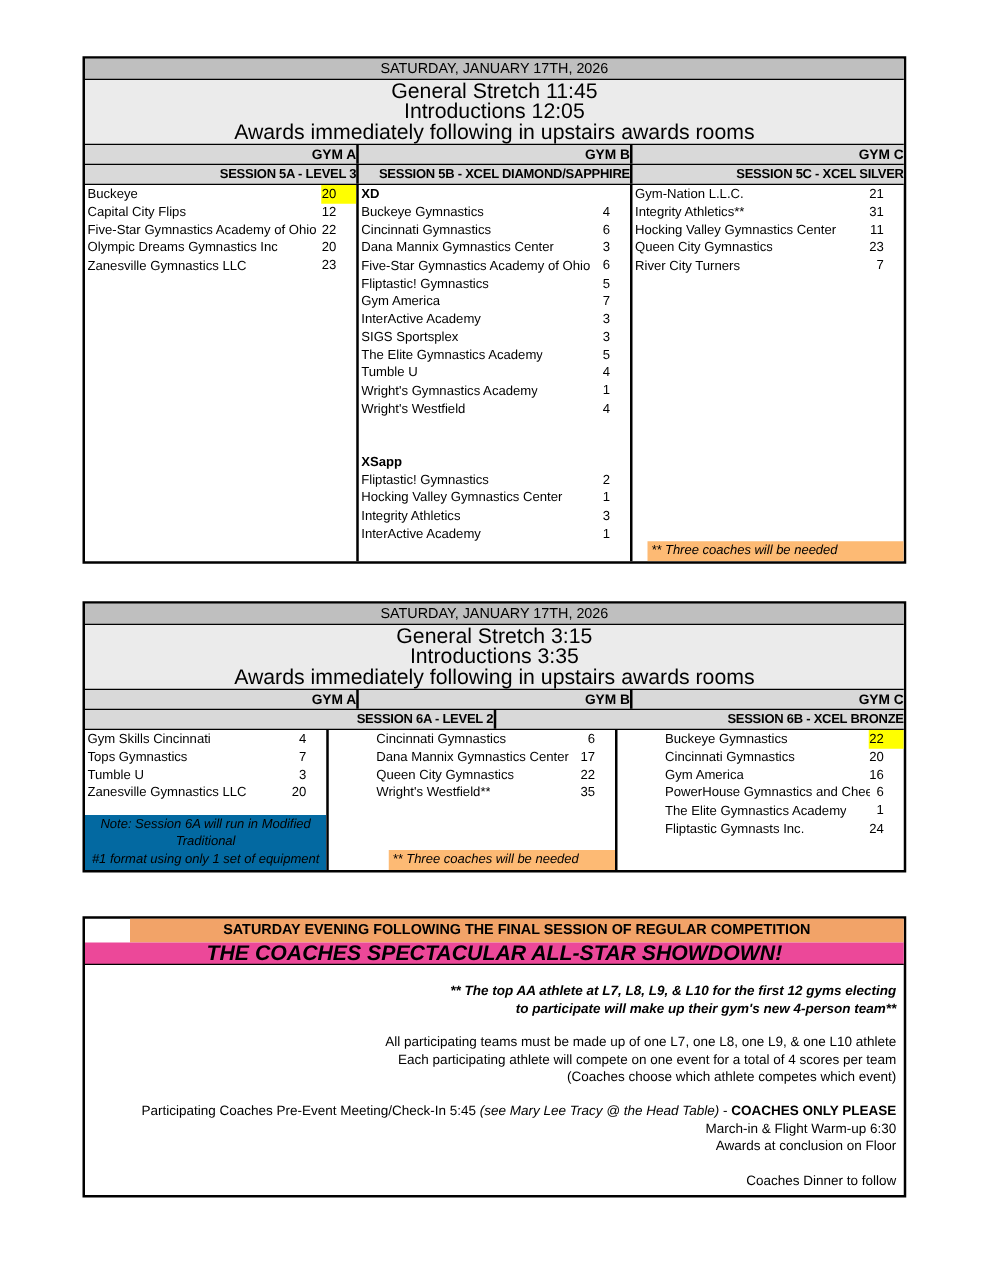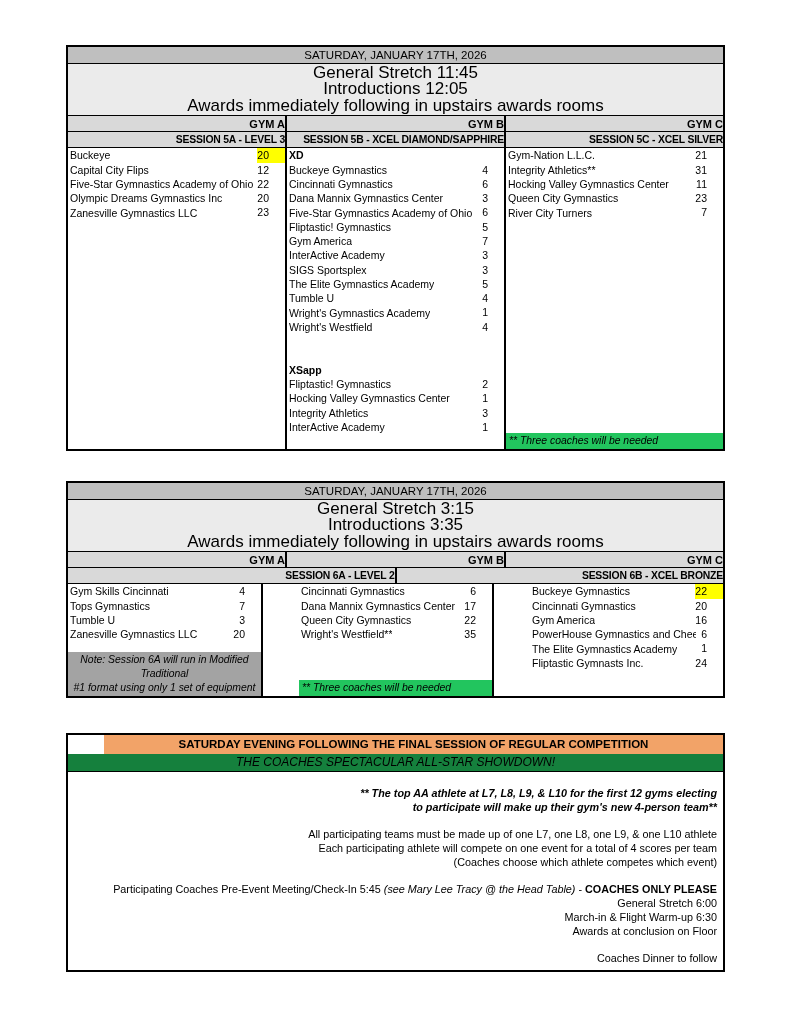--- a/index.html
+++ b/index.html
@@ -35,30 +35,30 @@
   .t-row { display:flex; justify-content:space-between; align-items:center;
     height:14.3px; min-height:14.3px; font-size:10.5px; padding-left:2px;
     white-space:nowrap; }
   .t-row .nm { overflow:hidden; }
   .t-row.bold .nm { font-weight:bold; }
   .t-row .num { min-width:27px; text-align:right; padding-right:16px;
     align-self:stretch; line-height:14.3px; }
   .t-row .num.hl { background:#FFFF00; }
   .t-note { margin-top:auto; font-style:italic; font-size:10.4px;
     line-height:14px; padding:1px 3px 1px; }
-  .t-note.blue { background:#22c55e; text-align:left; }
-  .t-note.green { background:#a3a3a3; text-align:center; }
+  .t-note.blue { background:#fdba74; text-align:left;margin-left:12px; }
+  .t-note.green { background:#0369a1; text-align:center; }
   .ev {
     position:absolute; left:66px; top:733px; width:659px;
     border:2px solid #000; background:#fff;
   }
   .ev-h1 { background:#F2A368; text-align:center; font-weight:bold;
     font-size:11.5px; line-height:18.5px;margin-left:36px; }
-  .ev-h2 { background:#15803d; text-align:center; font-weight:normal;
-    font-style:italic; font-size:12px; line-height:17.5px;
+  .ev-h2 { background:#ec4899; text-align:center; font-weight:bold;
+    font-style:italic; font-size:17px; line-height:17.5px;
     border-bottom:1.5px solid #000; }
   .ev-body { padding:1px 6px 4px; text-align:center; }
   .ev-line { min-height:13.8px; line-height:13.8px; font-size:10.8px;
     white-space:nowrap;text-align:right; }
   .ev-line .bi, .ev-line.bi { font-weight:bold; font-style:italic; }
   .ev-line .b { font-weight:bold;margin-top:31px; }
   .ev-line .it { font-style:italic; }
 </style>
 </head>
 <body>
@@ -310,21 +310,20 @@
     <div class="ev-body">
         <div class="ev-line"></div>
         <div class="ev-line bi">** The top AA athlete at L7, L8, L9, &amp; L10 for the first 12 gyms electing</div>
         <div class="ev-line bi">to participate will make up their gym's new 4-person team**</div>
         <div class="ev-line"></div>
         <div class="ev-line">All participating teams must be made up of one L7, one L8, one L9, &amp; one L10 athlete</div>
         <div class="ev-line">Each participating athlete will compete on one event for a total of 4 scores per team</div>
         <div class="ev-line">(Coaches choose which athlete competes which event)</div>
         <div class="ev-line"></div>
         <div class="ev-line"><span>Participating Coaches Pre-Event Meeting/Check-In 5:45 </span><span class="it">(see Mary Lee Tracy @ the Head Table)</span><span>  - </span><span class="b">COACHES ONLY PLEASE</span></div>
-        <div class="ev-line">General Stretch 6:00</div>
         <div class="ev-line">March-in &amp; Flight Warm-up 6:30</div>
         <div class="ev-line">Awards at conclusion on Floor</div>
         <div class="ev-line"></div>
         <div class="ev-line">Coaches Dinner to follow</div>
       </div>
   </section>
 
 </div>
 
 </body></html>

